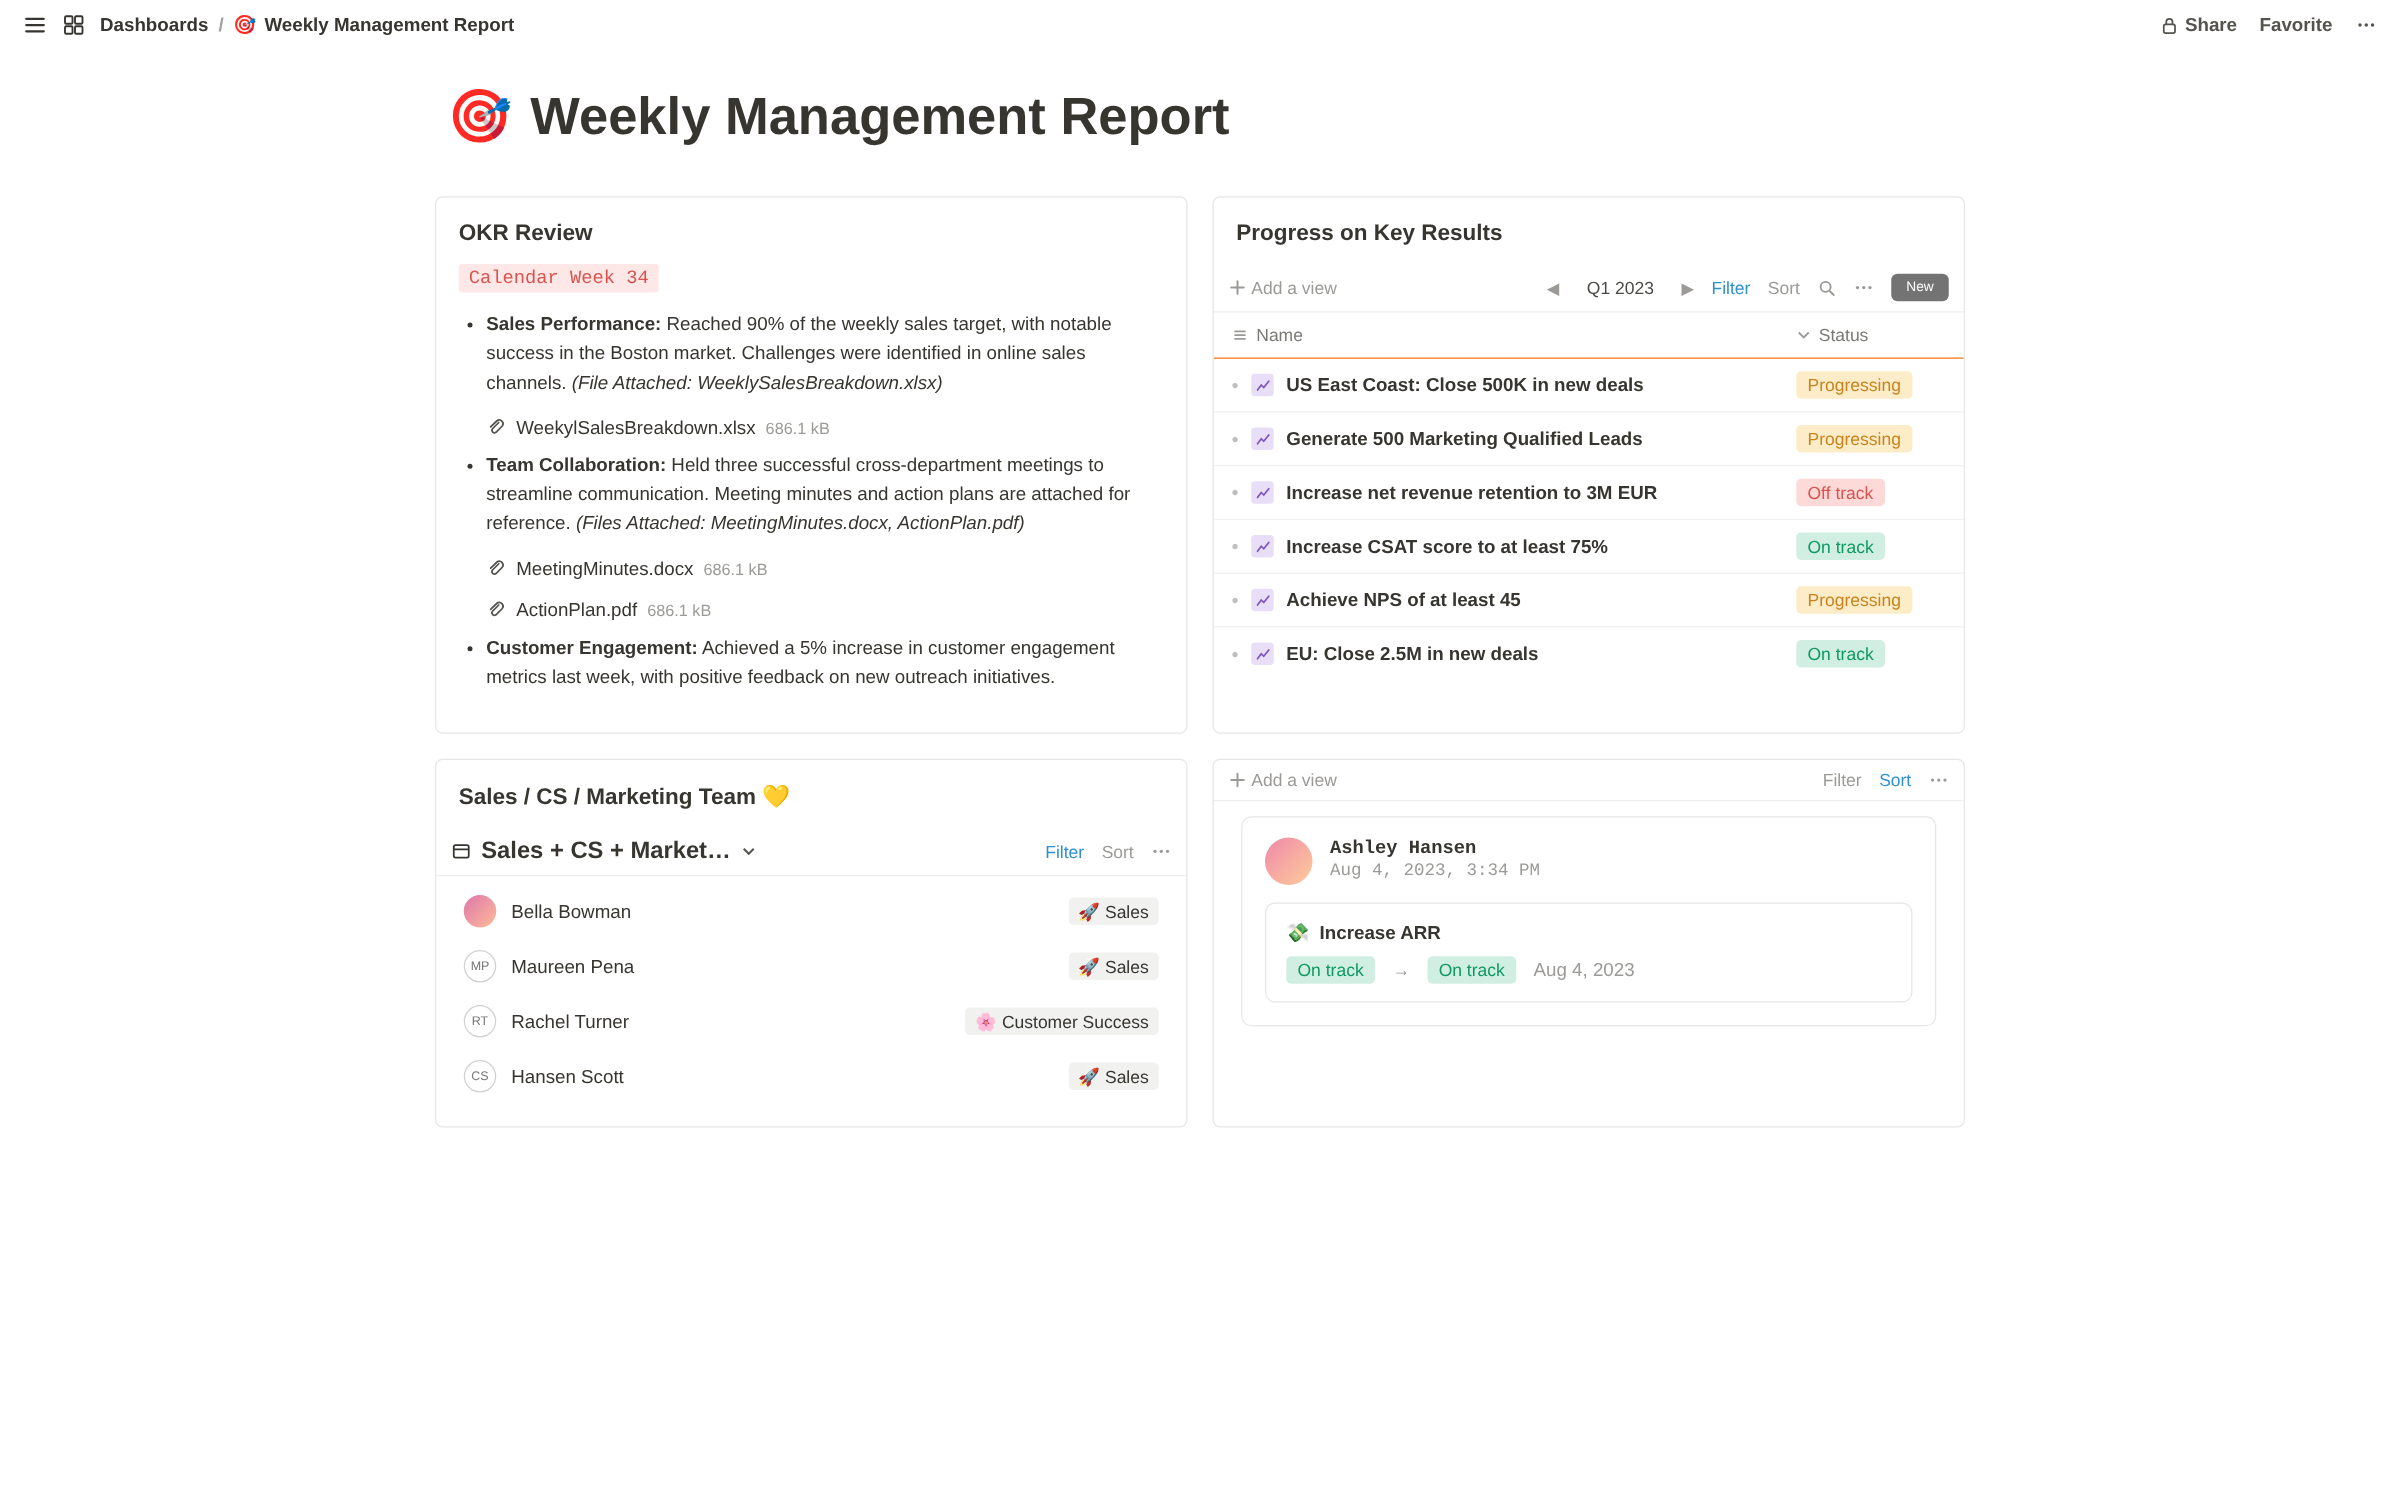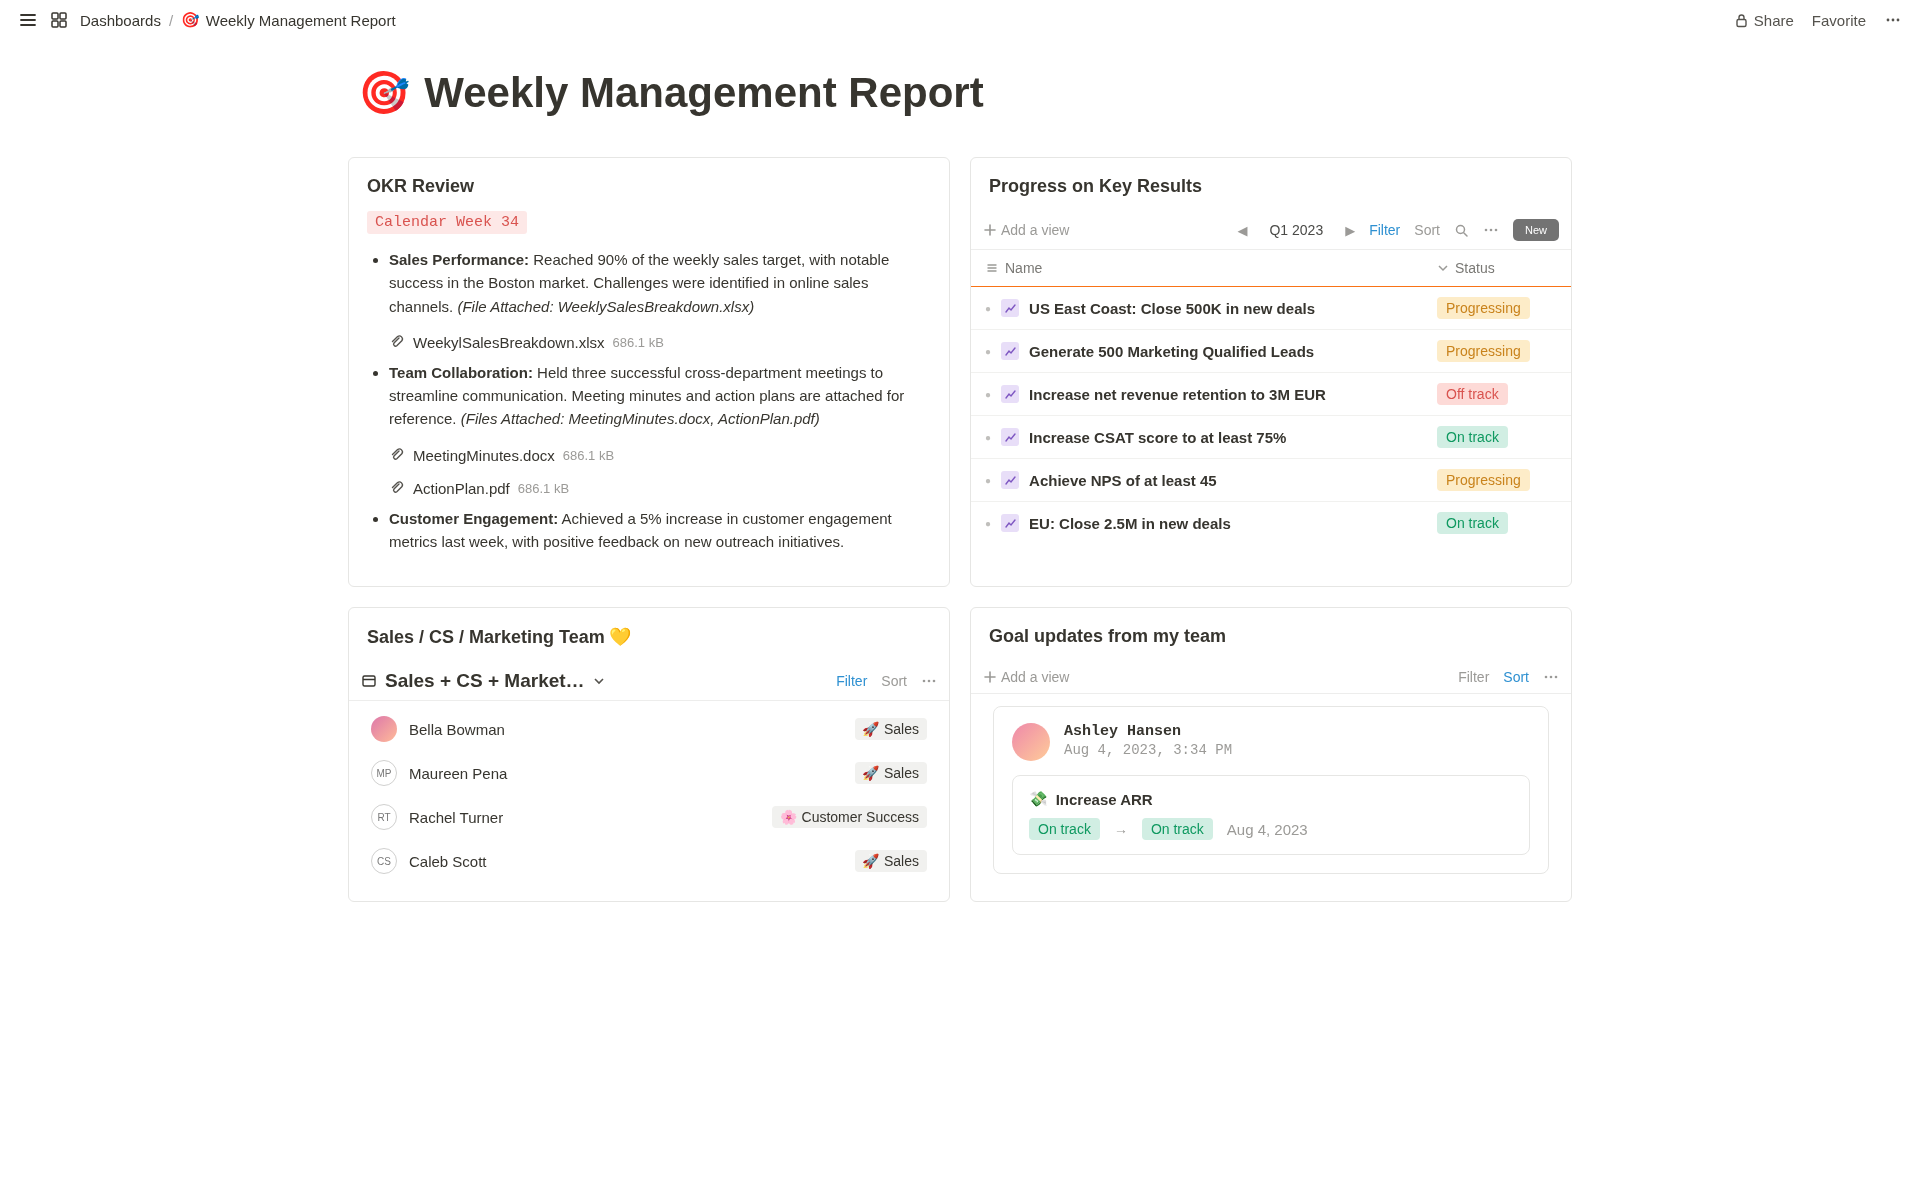--- a/index.html
+++ b/index.html
@@ -1,17 +1,17 @@
 <!DOCTYPE html>
 <html><head>
 <meta charset="utf-8">
 <style>
 * { box-sizing: border-box; margin: 0; padding: 0; }
 body { font-family: -apple-system, BlinkMacSystemFont, "Segoe UI", Helvetica, Arial, sans-serif; background: #fff; color: #37352f; font-size: 14px; }
-.topbar { display: flex; align-items: center; justify-content: space-between; padding: 10px 18px; }
+.topbar { display: flex; align-items: center; justify-content: space-between; padding: 10px 18px; font-weight: bold; }
 .topbar-left { display: flex; align-items: center; gap: 12px; }
 .icon-btn { cursor: pointer; color: #37352f; display: inline-flex; align-items: center; }
 .breadcrumb { display: flex; align-items: center; gap: 8px; font-size: 15px; }
 .breadcrumb a { color: #37352f; text-decoration: none; }
 .breadcrumb-sep { color: #a0a0a0; }
 .bc-current { display: flex; align-items: center; gap: 6px; }
 .topbar-right { display: flex; align-items: center; gap: 18px; color: #55534e; font-size: 15px; }
 .topbar-right span { cursor: pointer; display: inline-flex; align-items: center; gap: 5px; }
 
 .page { max-width: 1280px; margin: 0 auto; padding: 0 28px 40px; }
@@ -335,32 +335,31 @@
               <span>Rachel Turner</span>
             </div>
             <span class="tag">
               <span>🌸</span>
               <span>Customer Success</span>
             </span>
           </div>
           <div class="team-row">
             <div class="team-left">
               <span class="avatar">CS</span>
-              <span>Caleb Scott</span>
+              <span>Hansen Scott</span>
             </div>
             <span class="tag">
               <span>🚀</span>
               <span>Sales</span>
             </span>
           </div>
         </div>
     </div>
 
     <div class="card">
-      <div class="card-title">Goal updates from my team</div>
       <div class="view-toolbar">
         <div class="view-toolbar-left">
           <span class="muted">
             <svg width="14" height="14" viewBox="0 0 14 14">
                 <path d="M7 2v10M2 7h10" stroke="#9b9a97" stroke-width="1.6" stroke-linecap="round"></path>
               </svg>
             <span>Add a view</span>
           </span>
         </div>
         <div class="view-toolbar-right">

